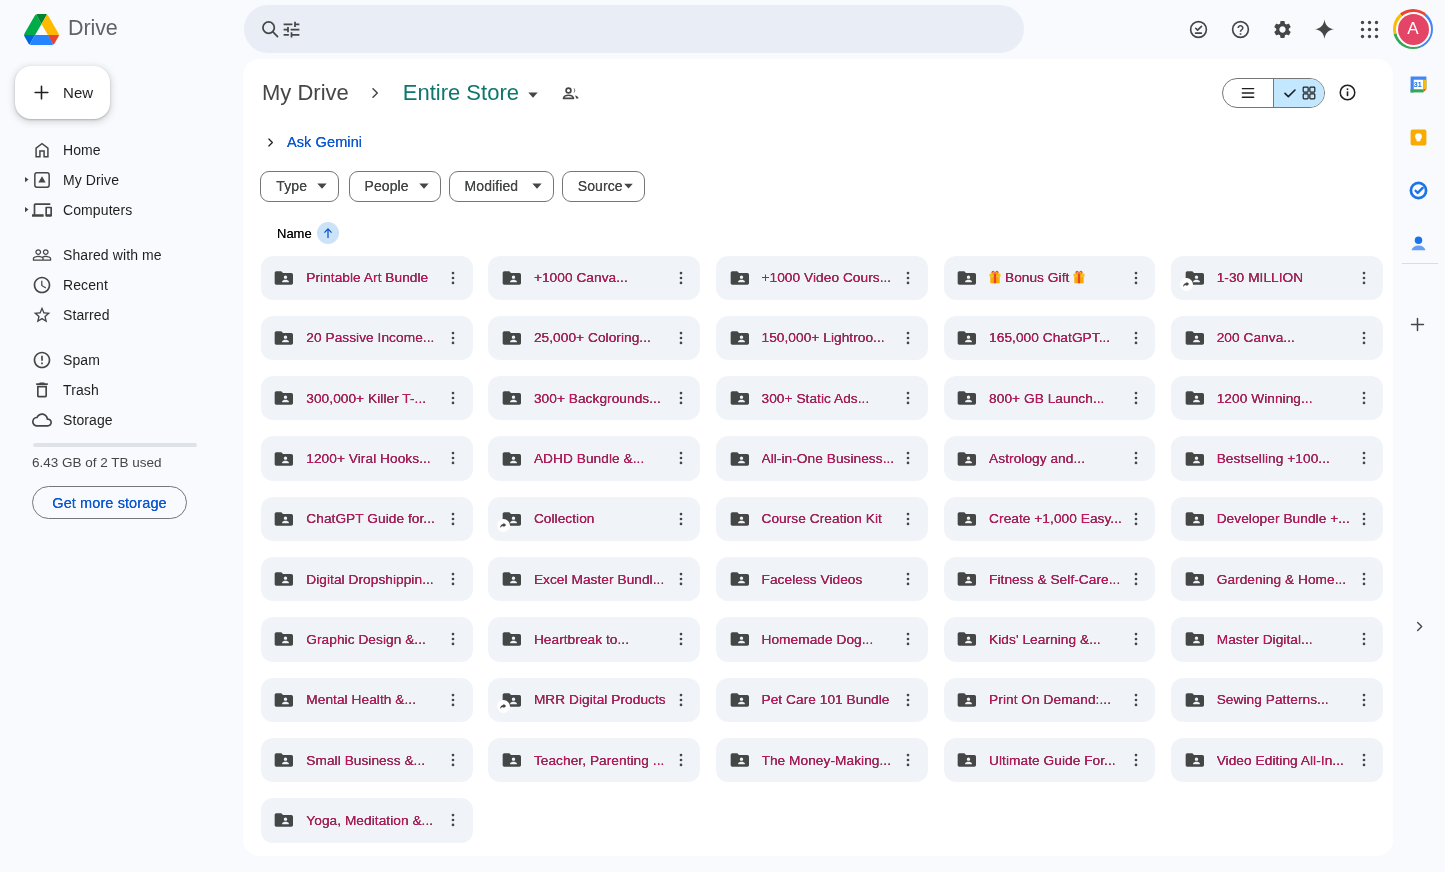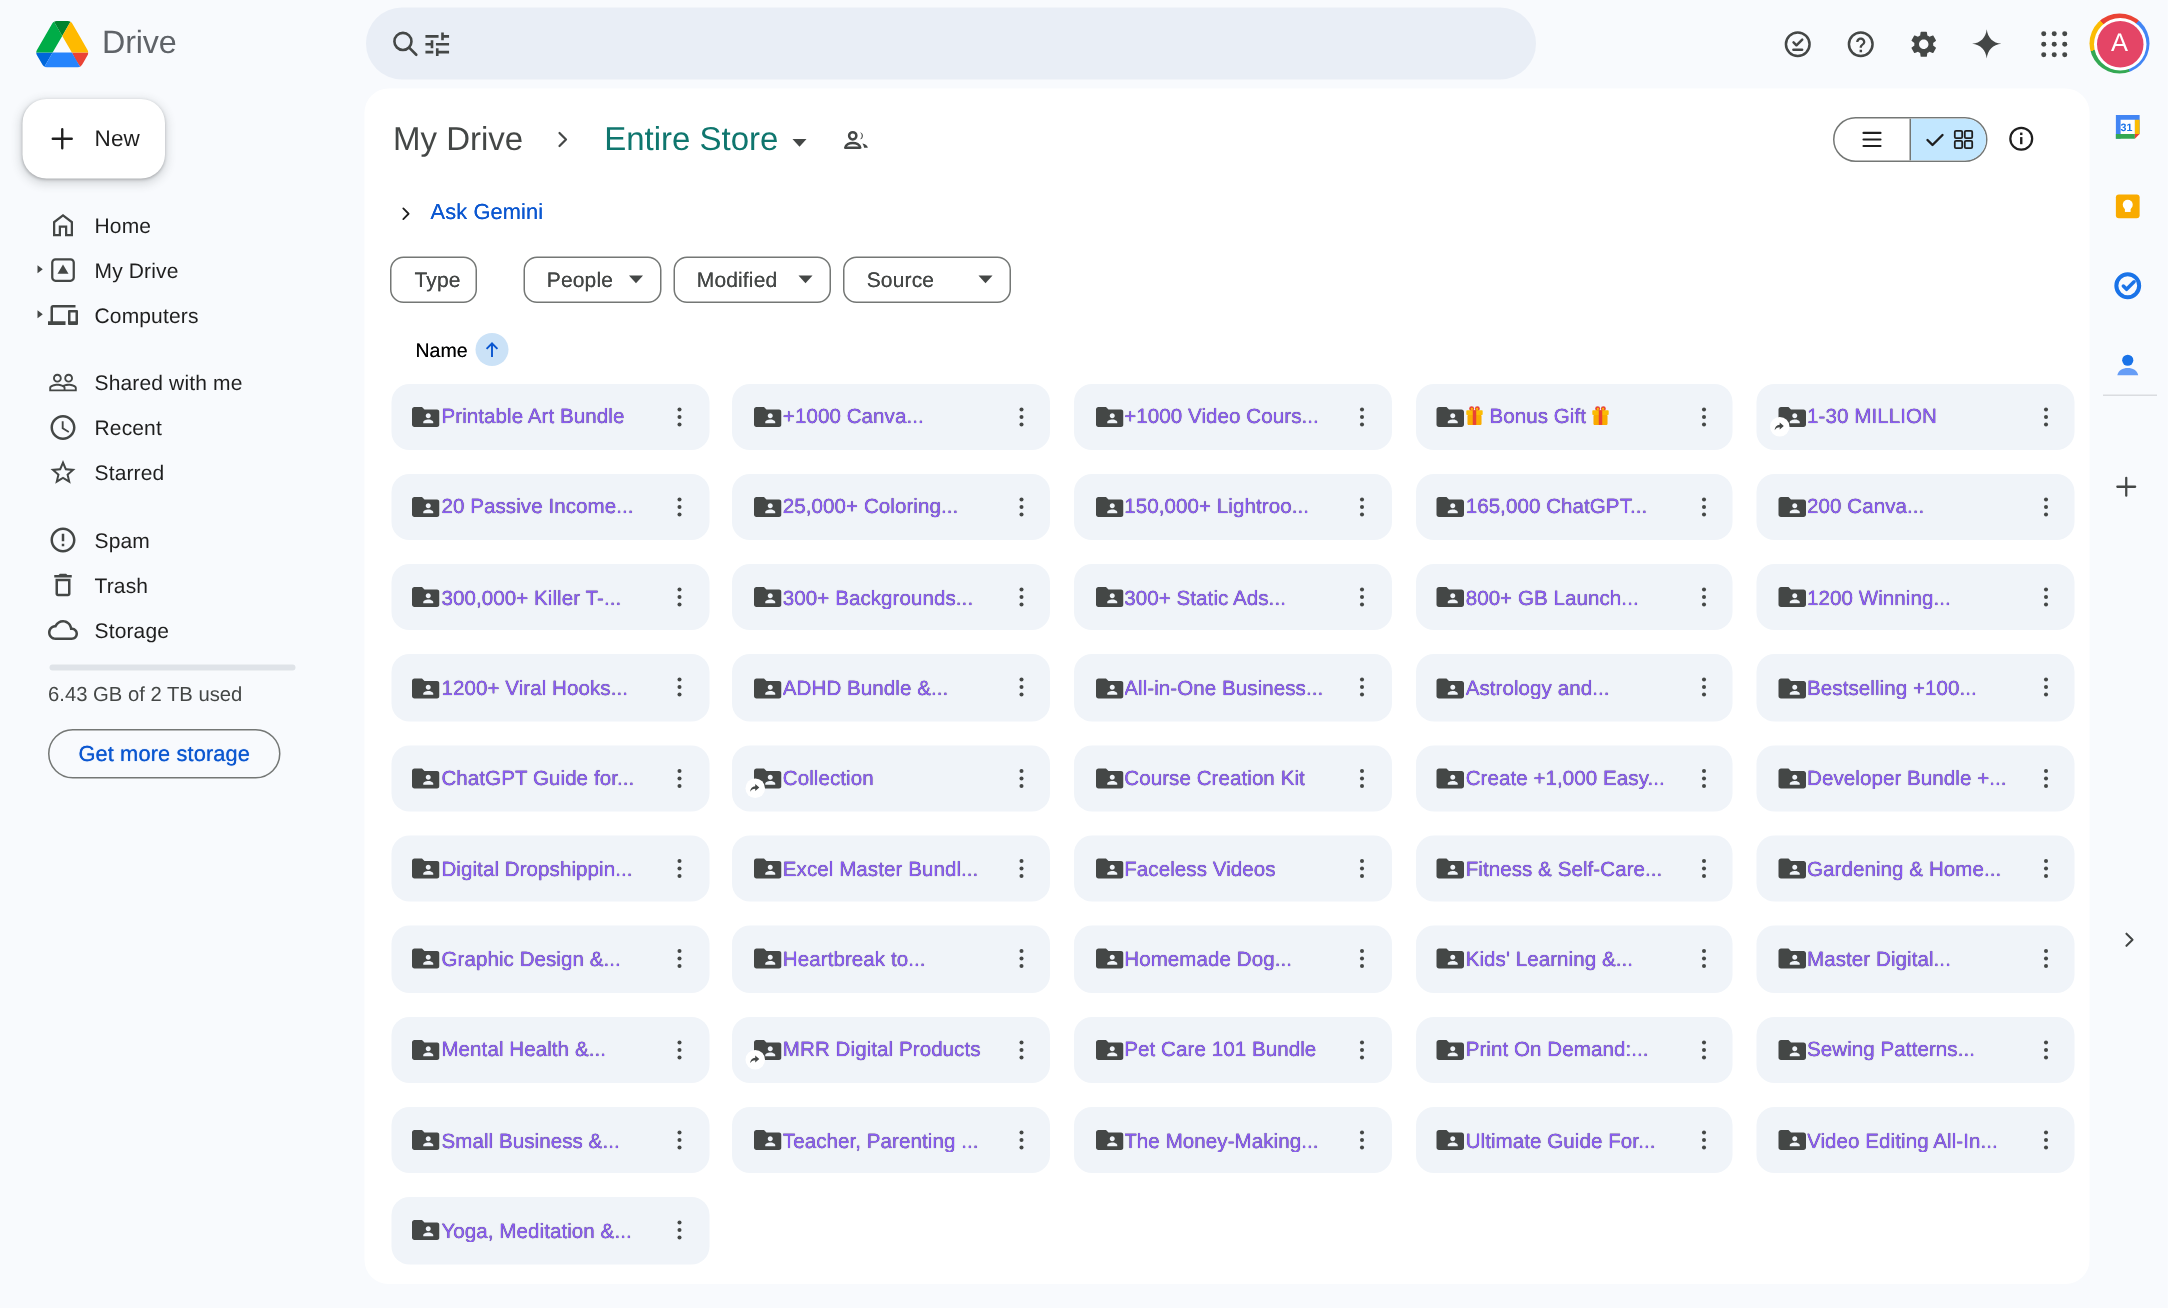--- a/index.html
+++ b/index.html
@@ -60,21 +60,21 @@
 #namehdr .nm { font-size:13px; color:#000000; text-shadow:0 0 .4px #444746; }
 #namehdr .cir { width:22px; height:22px; border-radius:50%; margin-left:5px;
   display:flex; align-items:center; justify-content:center; background:#cbe2f7; }
 
 
 .card { position:absolute; width:211.9px; height:44.4px; background:#f0f4f9; border-radius:12px;
   display:flex; align-items:center; }
 .card .fic { position:relative; margin-left:12.5px; width:20px; height:20px; }
 .card .scb { position:absolute; left:-4px; bottom:-3px; width:13px; height:13px; background:#fff; border-radius:50%;
   display:flex; align-items:center; justify-content:center; }
-.card .ttl { font-size:13.7px; color:#8b5cf6; margin-left:1px; letter-spacing:.05px; white-space:nowrap;
+.card .ttl { font-size:13.7px; color:#be185d; margin-left:13px; letter-spacing:.05px; white-space:nowrap;
   overflow:hidden; max-width:142px; text-shadow:0 0 .45px #1f1f1f; }
 .card .ttl svg { display:inline-block; }
 .card .mv { position:absolute; right:10.5px; top:13px; }
 
 
 .spi { position:absolute; left:1409px; }
 #spdiv { position:absolute; left:1402px; top:263px; width:36px; height:1px; background:#dadce0; }
 </style></head>
 <body>
 
@@ -290,39 +290,39 @@
       <rect x="11" y="10.6" width="2" height="6" fill="#1f1f1f"></rect>
       <rect x="11" y="6.8" width="2" height="2.1" fill="#1f1f1f"></rect>
     </svg>
   </span>
 <div id="gem">
     <svg width="13" height="13" viewBox="0 0 24 24">
       <path d="M9 5.5 15.5 12 9 18.5" fill="none" stroke="#1f1f1f" stroke-width="2.2" stroke-linecap="round" stroke-linejoin="round"></path>
     </svg>
     <span class="tx">Ask Gemini</span>
   </div>
-<div class="chip" style="left:260.3px;width:58px">
+<div class="chip" style="left:260.3px;width:79px">
     <span>Type</span>
     <svg width="12" height="12" viewBox="0 0 10 10">
       <path fill="#444746" d="M1.1 3h7.8L5 7.3z"></path>
     </svg>
   </div>
 <div class="chip" style="left:348.5px;width:92px">
     <span>People</span>
     <svg width="12" height="12" viewBox="0 0 10 10">
       <path fill="#444746" d="M1.1 3h7.8L5 7.3z"></path>
     </svg>
   </div>
 <div class="chip" style="left:448.5px;width:105px">
     <span>Modified</span>
     <svg width="12" height="12" viewBox="0 0 10 10">
       <path fill="#444746" d="M1.1 3h7.8L5 7.3z"></path>
     </svg>
   </div>
-<div class="chip" style="left:561.8px;width:112px">
+<div class="chip" style="left:561.8px;width:83px">
     <span>Source</span>
     <svg width="12" height="12" viewBox="0 0 10 10">
       <path fill="#444746" d="M1.1 3h7.8L5 7.3z"></path>
     </svg>
   </div>
 <div id="namehdr">
     <span class="nm">Name</span>
     <span class="cir">
       <svg width="14" height="14" viewBox="0 0 24 24">
         <path fill="#0b57d0" d="M12 3.5l7 7-1.6 1.6-4.3-4.3V20.5h-2.2V7.8l-4.3 4.3L5 10.5z"></path>

